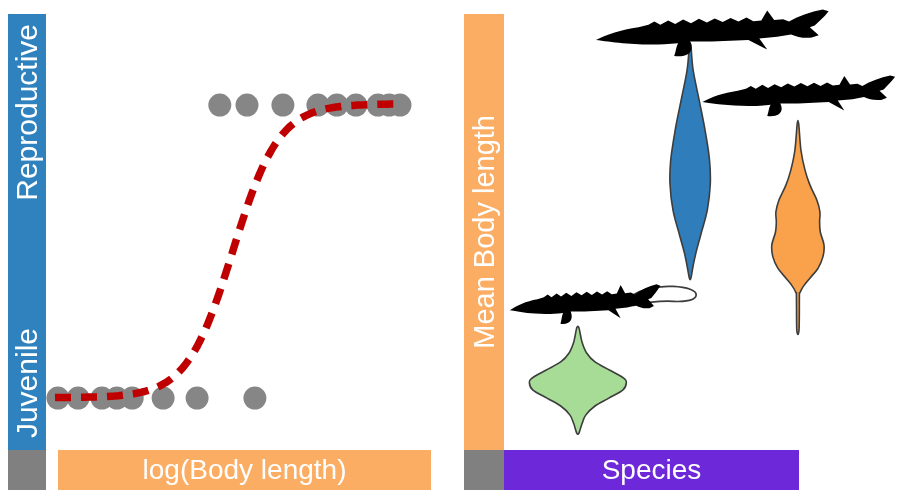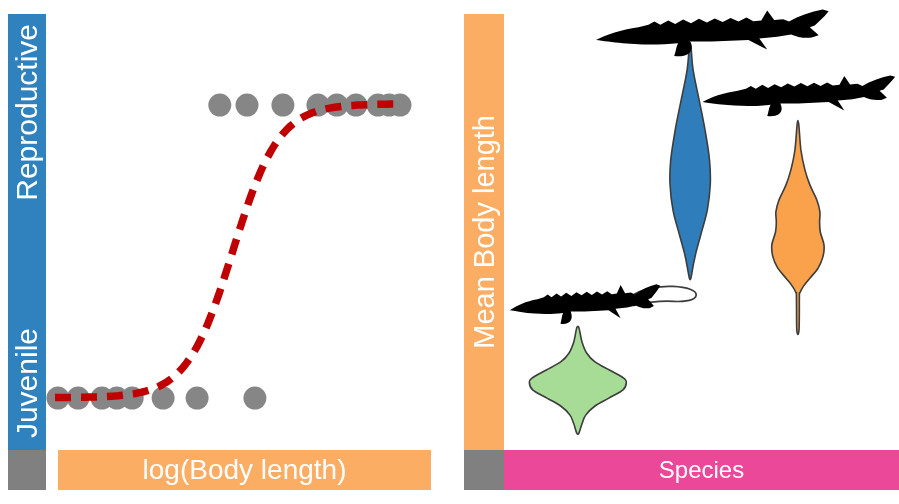--- a/index.html
+++ b/index.html
@@ -8,22 +8,22 @@
   .bar{position:absolute;box-sizing:border-box;color:#fff;display:flex;
        align-items:center;justify-content:center;}
   .ybar{flex-direction:column;}
   .vlabel{writing-mode:vertical-rl;transform:rotate(180deg);white-space:nowrap;
           color:#fff;line-height:1;}
   .ybar-left{left:8px;top:14px;width:38px;height:436px;background:#2F82BE;
              justify-content:space-between;padding:10px 0 12px;}
   .ybar-right{left:464px;top:14px;width:40px;height:436px;background:#FBAD63;}
   .xbar-left{left:46px;top:450px;width:373px;height:40px;background:#FBAD63;
              font-size:28px;margin-left:12px;}
-  .xbar-right{left:504px;top:450px;width:395px;height:40px;background:#ec4899;
-              font-size:24px;}
+  .xbar-right{left:504px;top:450px;width:295px;height:40px;background:#6d28d9;
+              font-size:28px;}
   .corner{position:absolute;background:#808080;}
   .corner-left{left:8px;top:450px;width:38px;height:40px;}
   .corner-right{left:464px;top:450px;width:40px;height:40px;}
   .vlabel-big{font-size:30px;}
   .vlabel-right{font-size:29px;}
   svg.overlay{position:absolute;left:0;top:0;}
   .fish path{vector-effect:non-scaling-stroke;stroke:#3D3D3D;stroke-width:1.7;}
   .fish .f-filament{fill:#ffffff;}
 </style>
 </head>

